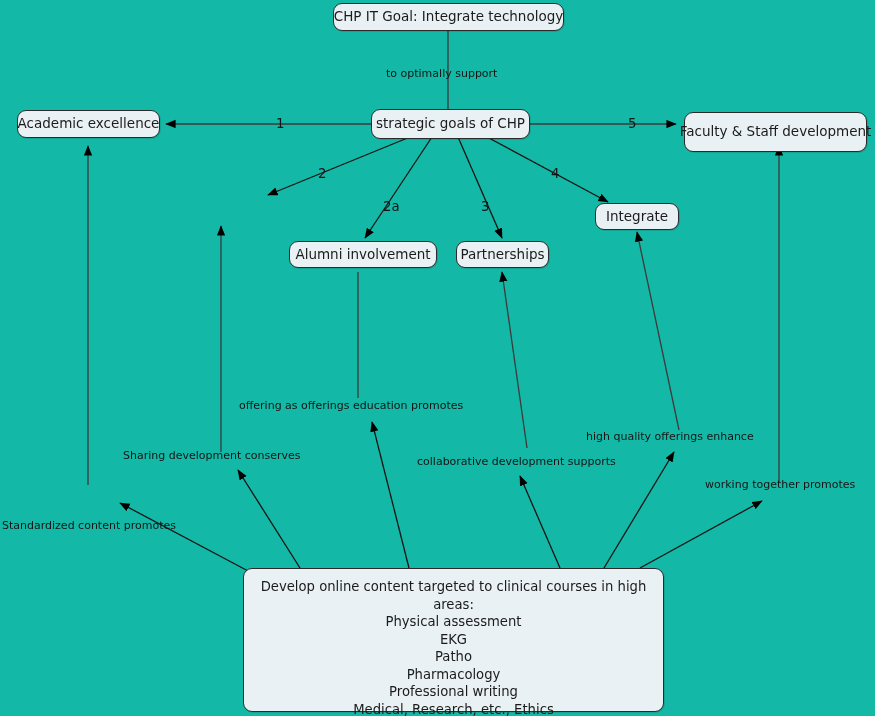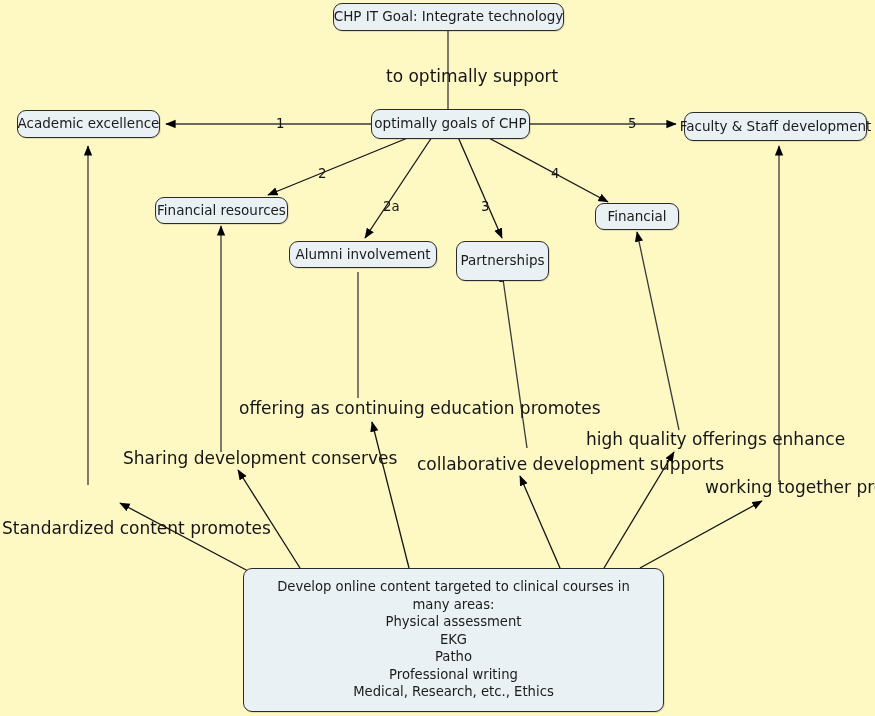--- a/index.html
+++ b/index.html
@@ -7,21 +7,21 @@
     padding: 0;
     background: #ffffff;
   }
   body {
     font-family: "DejaVu Sans", sans-serif;
   }
   #canvas {
     position: relative;
     width: 875px;
     height: 716px;
-    background: #fef9c3;
+    background: #14b8a6;
     overflow: hidden;
   }
   #edges {
     position: absolute;
     left: 0;
     top: 0;
     width: 875px;
     height: 716px;
   }
   .node {
@@ -48,21 +48,21 @@
     text-align: center;
   }
   .node.multiline .first-line {
     display: block;
   }
   .node.multiline .course-line {
     display: block;
   }
   .edge-label {
     position: absolute;
-    font-size: 17px;
+    font-size: 11px;
     color: #151515;
     white-space: nowrap;
     line-height: 1;
   }
   .edge-num {
     position: absolute;
     font-size: 13.3px;
     color: #151515;
     white-space: nowrap;
     line-height: 1;
@@ -114,51 +114,51 @@
 
     <line x1="604" y1="568" x2="674" y2="452" stroke="#141414" stroke-width="1.3" marker-end="url(#arrow)"></line>
 
     <line x1="779" y1="482" x2="779" y2="146" stroke="#3a3a3a" stroke-width="1.3" marker-end="url(#arrow)"></line>
 
     <line x1="640" y1="568" x2="762" y2="501" stroke="#141414" stroke-width="1.3" marker-end="url(#arrow)"></line>
   </svg>
 
   <div class="node" style="left:333px; top:3px; width:231px; height:28px;">CHP IT Goal:  Integrate technology</div>
 
-  <div class="node" style="left:371px; top:109px; width:159px; height:30px;">optimally goals of CHP</div>
+  <div class="node" style="left:371px; top:109px; width:159px; height:30px;">strategic goals of CHP</div>
 
   <div class="node" style="left:17px; top:110px; width:143px; height:28px;">Academic excellence</div>
 
-  <div class="node" style="left:684px; top:112px; width:183px; height:29px;">Faculty &amp; Staff development</div>
+  <div class="node" style="left:684px; top:112px; width:183px; height:40px;">Faculty &amp; Staff development</div>
 
-  <div class="node" style="left:155px; top:197px; width:133px; height:27px;">Financial resources</div>
 
   <div class="node" style="left:289px; top:241px; width:148px; height:27px;text-align:center;">Alumni involvement</div>
 
-  <div class="node" style="left:456px; top:241px; width:93px; height:40px;">Partnerships</div>
+  <div class="node" style="left:456px; top:241px; width:93px; height:27px;">Partnerships</div>
 
-  <div class="node" style="left:595px; top:203px; width:84px; height:27px;">Financial</div>
+  <div class="node" style="left:595px; top:203px; width:84px; height:27px;">Integrate</div>
 
   <div class="node multiline" style="left:243px; top:568px; width:421px; height:144px; font-size:13.2px;">
-    <span class="first-line">Develop online content targeted to clinical courses in many areas:</span>
+    <span class="first-line">Develop online content targeted to clinical courses in high areas:</span>
     <span class="course-line">Physical assessment</span>
     <span class="course-line">EKG</span>
     <span class="course-line">Patho</span>
+    <span class="course-line">Pharmacology</span>
     <span class="course-line">Professional writing</span>
     <span class="course-line">Medical, Research, etc., Ethics</span>
 
   </div>
 
   <div class="edge-label" style="left:386px; top:68px;">to optimally support</div>
 
   <div class="edge-label" style="left:2px; top:484px;margin-top:36px;">Standardized content promotes</div>
 
   <div class="edge-label" style="left:123px; top:450px;">Sharing development conserves</div>
 
-  <div class="edge-label" style="left:239px; top:400px;">offering as continuing education promotes</div>
+  <div class="edge-label" style="left:239px; top:400px;">offering as offerings education promotes</div>
 
   <div class="edge-label" style="left:417px; top:456px;">collaborative development supports</div>
 
   <div class="edge-label" style="left:586px; top:431px;">high quality offerings enhance</div>
 
   <div class="edge-label" style="left:705px; top:479px;">working together promotes</div>
 
   <div class="edge-num" style="left:276px; top:117px;">1</div>
   <div class="edge-num" style="left:318px; top:167px;">2</div>
   <div class="edge-num" style="left:383px; top:200px;">2a</div>

